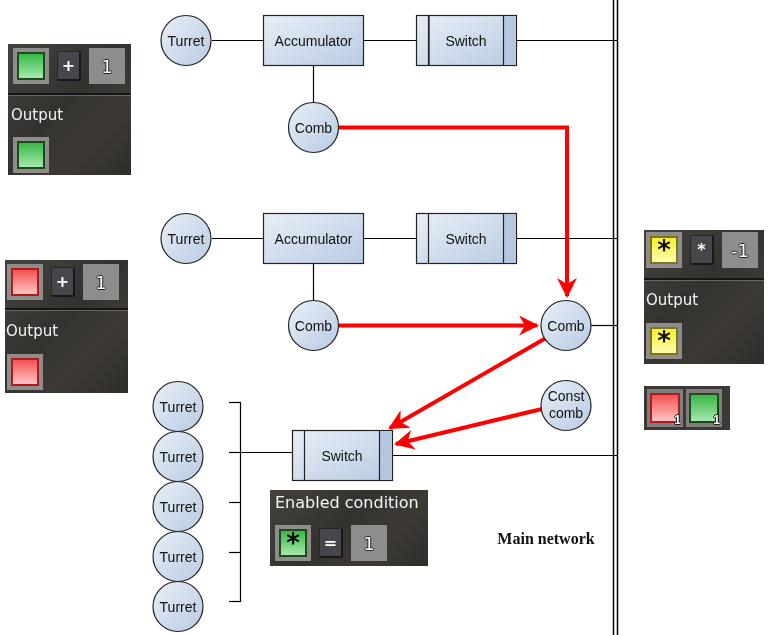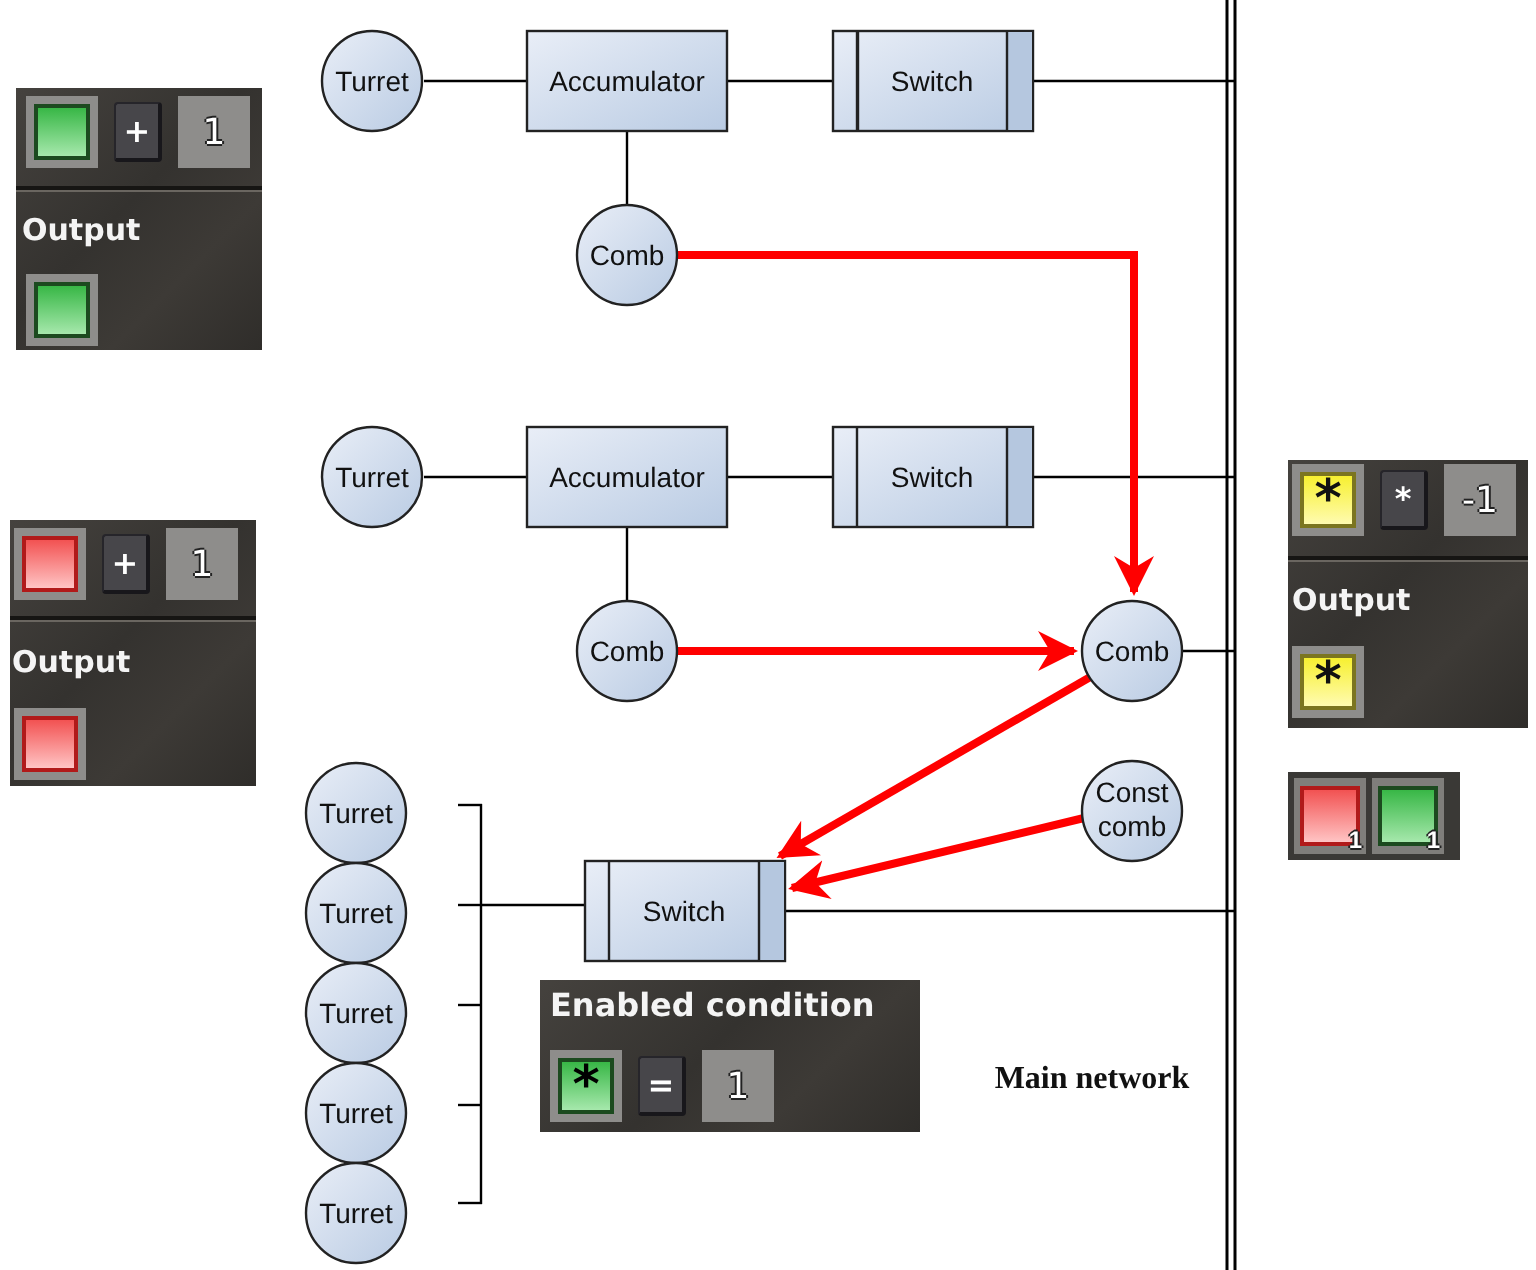--- a/index.html
+++ b/index.html
@@ -9,21 +9,21 @@
     .node-text { font-family: "Liberation Sans", sans-serif; font-size: 14px; fill: #111; }
     .title-text { font-family: "Liberation Serif", serif; font-size: 16px; font-weight: bold; fill: #111; }
 
     
     .panel { position: absolute; background: #3b3936;
              background-image: linear-gradient(135deg, #45423e 0%, #34322f 45%, #3d3a36 70%, #2f2d2a 100%);
              color: #f2f2f2; font-family: "DejaVu Sans", sans-serif; }
     .panel .row { position: absolute; display: flex; align-items: center; }
     .panel .sep { position: absolute; left: 0; right: 0; height: 2px; background: #161513;
                   border-bottom: 1px solid #6a6660; }
-    .panel .heading { position: absolute; font-weight: bold; font-size: 15px; color: #f4f4f4; }
+    .panel .heading { position: absolute; font-weight: normal; font-size: 15px; color: #f4f4f4; }
     .slot { width: 36px; height: 36px; background: #8e8d8b; display: flex; align-items: center; justify-content: center; box-sizing: border-box; }
     .sig { width: 28px; height: 28px; box-sizing: border-box; display: flex; align-items: center; justify-content: center;
            font-family: "DejaVu Sans", sans-serif; font-size: 26px; font-weight: bold; color: #111; line-height: 1; }
     .sig.green { background: linear-gradient(#38b746, #a6e8ac); border: 2px solid #1c4a1f; }
     .sig.red { background: linear-gradient(#f25252, #ffc4c4); border: 2px solid #b11a1a; }
     .sig.yellow { background: linear-gradient(#f7f030, #fffbb0); border: 2px solid #7b7520; }
     .op { width: 24px; height: 30px; background: #47464a; border: 1px solid #26252a; border-right: 2px solid #18171b; border-bottom: 2px solid #18171b;
           border-radius: 2px; color: #fff; font-weight: bold; font-size: 16px; display: flex; align-items: center; justify-content: center; box-sizing: border-box; margin-left: 8px; }
     .const { width: 36px; height: 36px; background: #8e8d8b; color: #fff; font-size: 18px; display: flex; align-items: center; justify-content: center;
              margin-left: 8px; text-shadow: 1px 0 0 #222, -1px 0 0 #222, 0 1px 0 #222, 0 -1px 0 #222; }
@@ -222,21 +222,21 @@
   <div class="cell">
     <div class="sig red"></div>
     <span class="count">1</span>
   </div>
   <div class="cell">
     <div class="sig green"></div>
     <span class="count">1</span>
   </div>
 </div>
 
-<div class="panel" style="left:270px; top:490px; width:190px; height:76px;">
+<div class="panel" style="left:270px; top:490px; width:158px; height:76px;">
   <div class="heading" style="left:5px; top:3px; font-size:16px;">Enabled condition</div>
   <div class="row" style="left:5px; top:35px;">
     <div class="slot">
         <div class="sig green" style="color:#000;">*</div>
       </div>
     <div class="op">=</div>
     <div class="const">1</div>
   </div>
 </div>
 

